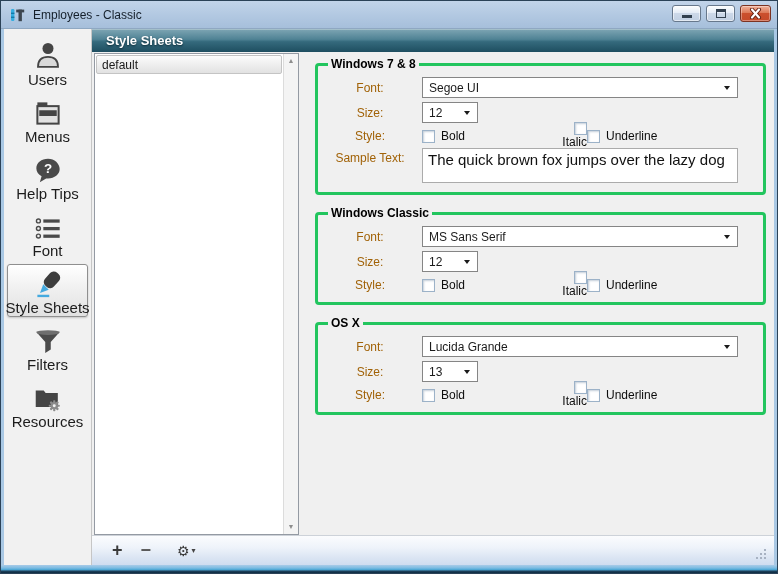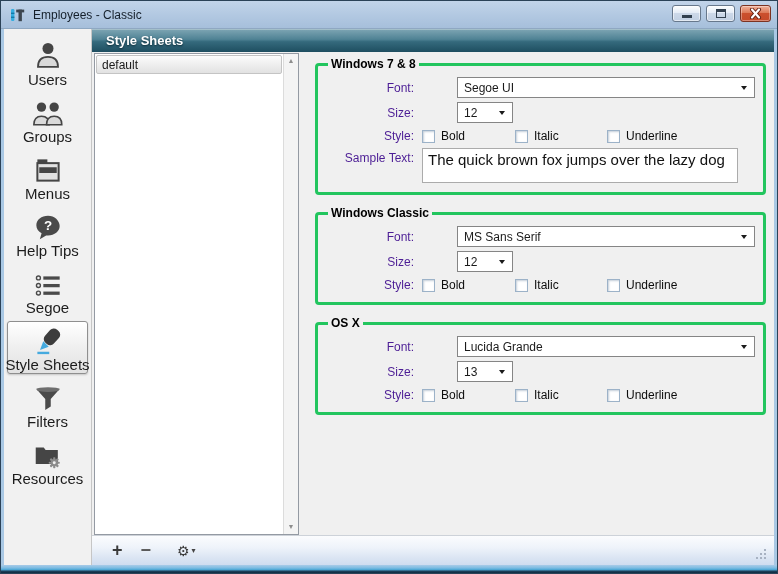--- a/index.html
+++ b/index.html
@@ -93,37 +93,36 @@
   }
   .sb-arrow{ font-size:7px; color:#8e8e8e; line-height:8px; cursor:default; }
   
   .right-panel{ flex:1; padding:5px 8px 0 16px; min-width:0; }
   fieldset{
     border:3px solid #22c55e; border-radius:4px;
     padding:2px 8px 9px 8px; margin-bottom:11px; min-width:0;
   }
   legend{ font-weight:bold; font-size:12px; padding:0 3px; margin-left:2px; color:#000; }
   .row{ display:flex; align-items:center; margin-top:4px; }
-  .lbl{ width:96px; flex:0 0 96px; text-align:right; padding-right:8px; color:#4c1d95; }
+  .lbl{ width:96px; flex:0 0 96px; text-align:center; padding-right:8px; color:#a16207; }
   .combo{
     height:21px; background:#fff; border:1px solid #858585;
     display:flex; align-items:center; padding:0 20px 0 6px; position:relative;
     cursor:default;
-    margin-left:35px;
   }
   .combo-font{ width:316px; }
   .combo-size{ width:56px; }
   .combo-arrow{
     position:absolute; right:7px; top:8px; width:0; height:0;
     border-left:3.5px solid transparent; border-right:3.5px solid transparent;
     border-top:4.5px solid #1a1a1a;
   }
   .cb-row{ height:17px; }
   .cb-unit{ display:flex; align-items:flex-end; }
-  .cb-unit.w1{ width:93px; } .cb-unit.w2{ width:92px; }
+  .cb-unit.w1{ width:93px; } .cb-unit.w2{ width:72px;flex-direction:column; }
   .checkbox{
     width:13px; height:13px; background:#fff; border:1px solid #9cb2c8;
     box-shadow: inset 1px 1px 2px rgba(110,135,160,.4); flex:0 0 13px;
   }
   .cb-label{ margin-left:6px; color:#0d0d0d; }
   .sample-box{
     width:316px; height:35px; background:#fff; border:1px solid #ababab;
     padding:2px 5px; font-size:15px; color:#111; overflow:hidden;
   }
   
@@ -182,31 +181,20 @@
       <div class="side-item">
         <span class="s-icon">
           <svg width="30" height="30" viewBox="0 0 24 24">
             <path d="M4 21.5 q0-8 8-8 q8 0 8 8 z" fill="#dadada" stroke="#454545" stroke-width="1.5"></path>
             <circle cx="12" cy="6.8" r="4.4" fill="#454545"></circle>
           </svg>
         </span>
         <span class="s-label">Users</span>
       </div>
 
-      <div class="side-item">
-        <span class="s-icon">
-          <svg width="32" height="28" viewBox="0 0 26 22">
-            <path d="M1.5 20.5 q0-6.8 6.2-6.8 q6.2 0 6.2 6.8 z" fill="#dadada" stroke="#454545" stroke-width="1.3"></path>
-            <circle cx="7.7" cy="6.2" r="3.8" fill="#454545"></circle>
-            <path d="M11.8 20.5 q0-6.8 6.2-6.8 q6.2 0 6.2 6.8 z" fill="#dadada" stroke="#454545" stroke-width="1.3"></path>
-            <circle cx="18" cy="6.2" r="3.8" fill="#454545"></circle>
-          </svg>
-        </span>
-        <span class="s-label">Groups</span>
-      </div>
 
       <div class="side-item">
         <span class="s-icon">
           <svg width="30" height="28" viewBox="0 0 24 22">
             <rect x="3.5" y="2.5" width="8" height="4.5" fill="#454545"></rect>
             <rect x="3.5" y="5.5" width="17" height="14" fill="#e2e2e2" stroke="#454545" stroke-width="1.6"></rect>
             <rect x="5" y="8.8" width="14" height="4.6" fill="#454545"></rect>
           </svg>
         </span>
         <span class="s-label">Menus</span>
@@ -227,21 +215,21 @@
         <span class="s-icon">
           <svg width="28" height="25" viewBox="0 0 24 21">
             <circle cx="3.8" cy="4" r="1.7" fill="none" stroke="#4a4a4a" stroke-width="1.2"></circle>
             <rect x="8" y="2.7" width="14" height="2.8" fill="#4a4a4a"></rect>
             <circle cx="3.8" cy="10.5" r="1.7" fill="none" stroke="#4a4a4a" stroke-width="1.2"></circle>
             <rect x="8" y="9.2" width="14" height="2.8" fill="#4a4a4a"></rect>
             <circle cx="3.8" cy="17" r="1.7" fill="none" stroke="#4a4a4a" stroke-width="1.2"></circle>
             <rect x="8" y="15.7" width="14" height="2.8" fill="#4a4a4a"></rect>
           </svg>
         </span>
-        <span class="s-label">Segoe</span>
+        <span class="s-label">Font</span>
       </div>
 
       <div class="side-item selected">
         <span class="s-icon">
           <svg width="30" height="28" viewBox="0 0 24 22">
             <rect x="10.5" y="0.5" width="9.5" height="14" rx="4" transform="rotate(42 15 7.5)" fill="#3d3d3d"></rect>
             <path d="M8.2 11.2 l4.4 4.4 -7 2.6 z" fill="#45aadf"></path>
             <rect x="3.5" y="19.6" width="9.5" height="1.9" fill="#45aadf"></rect>
           </svg>
         </span>

